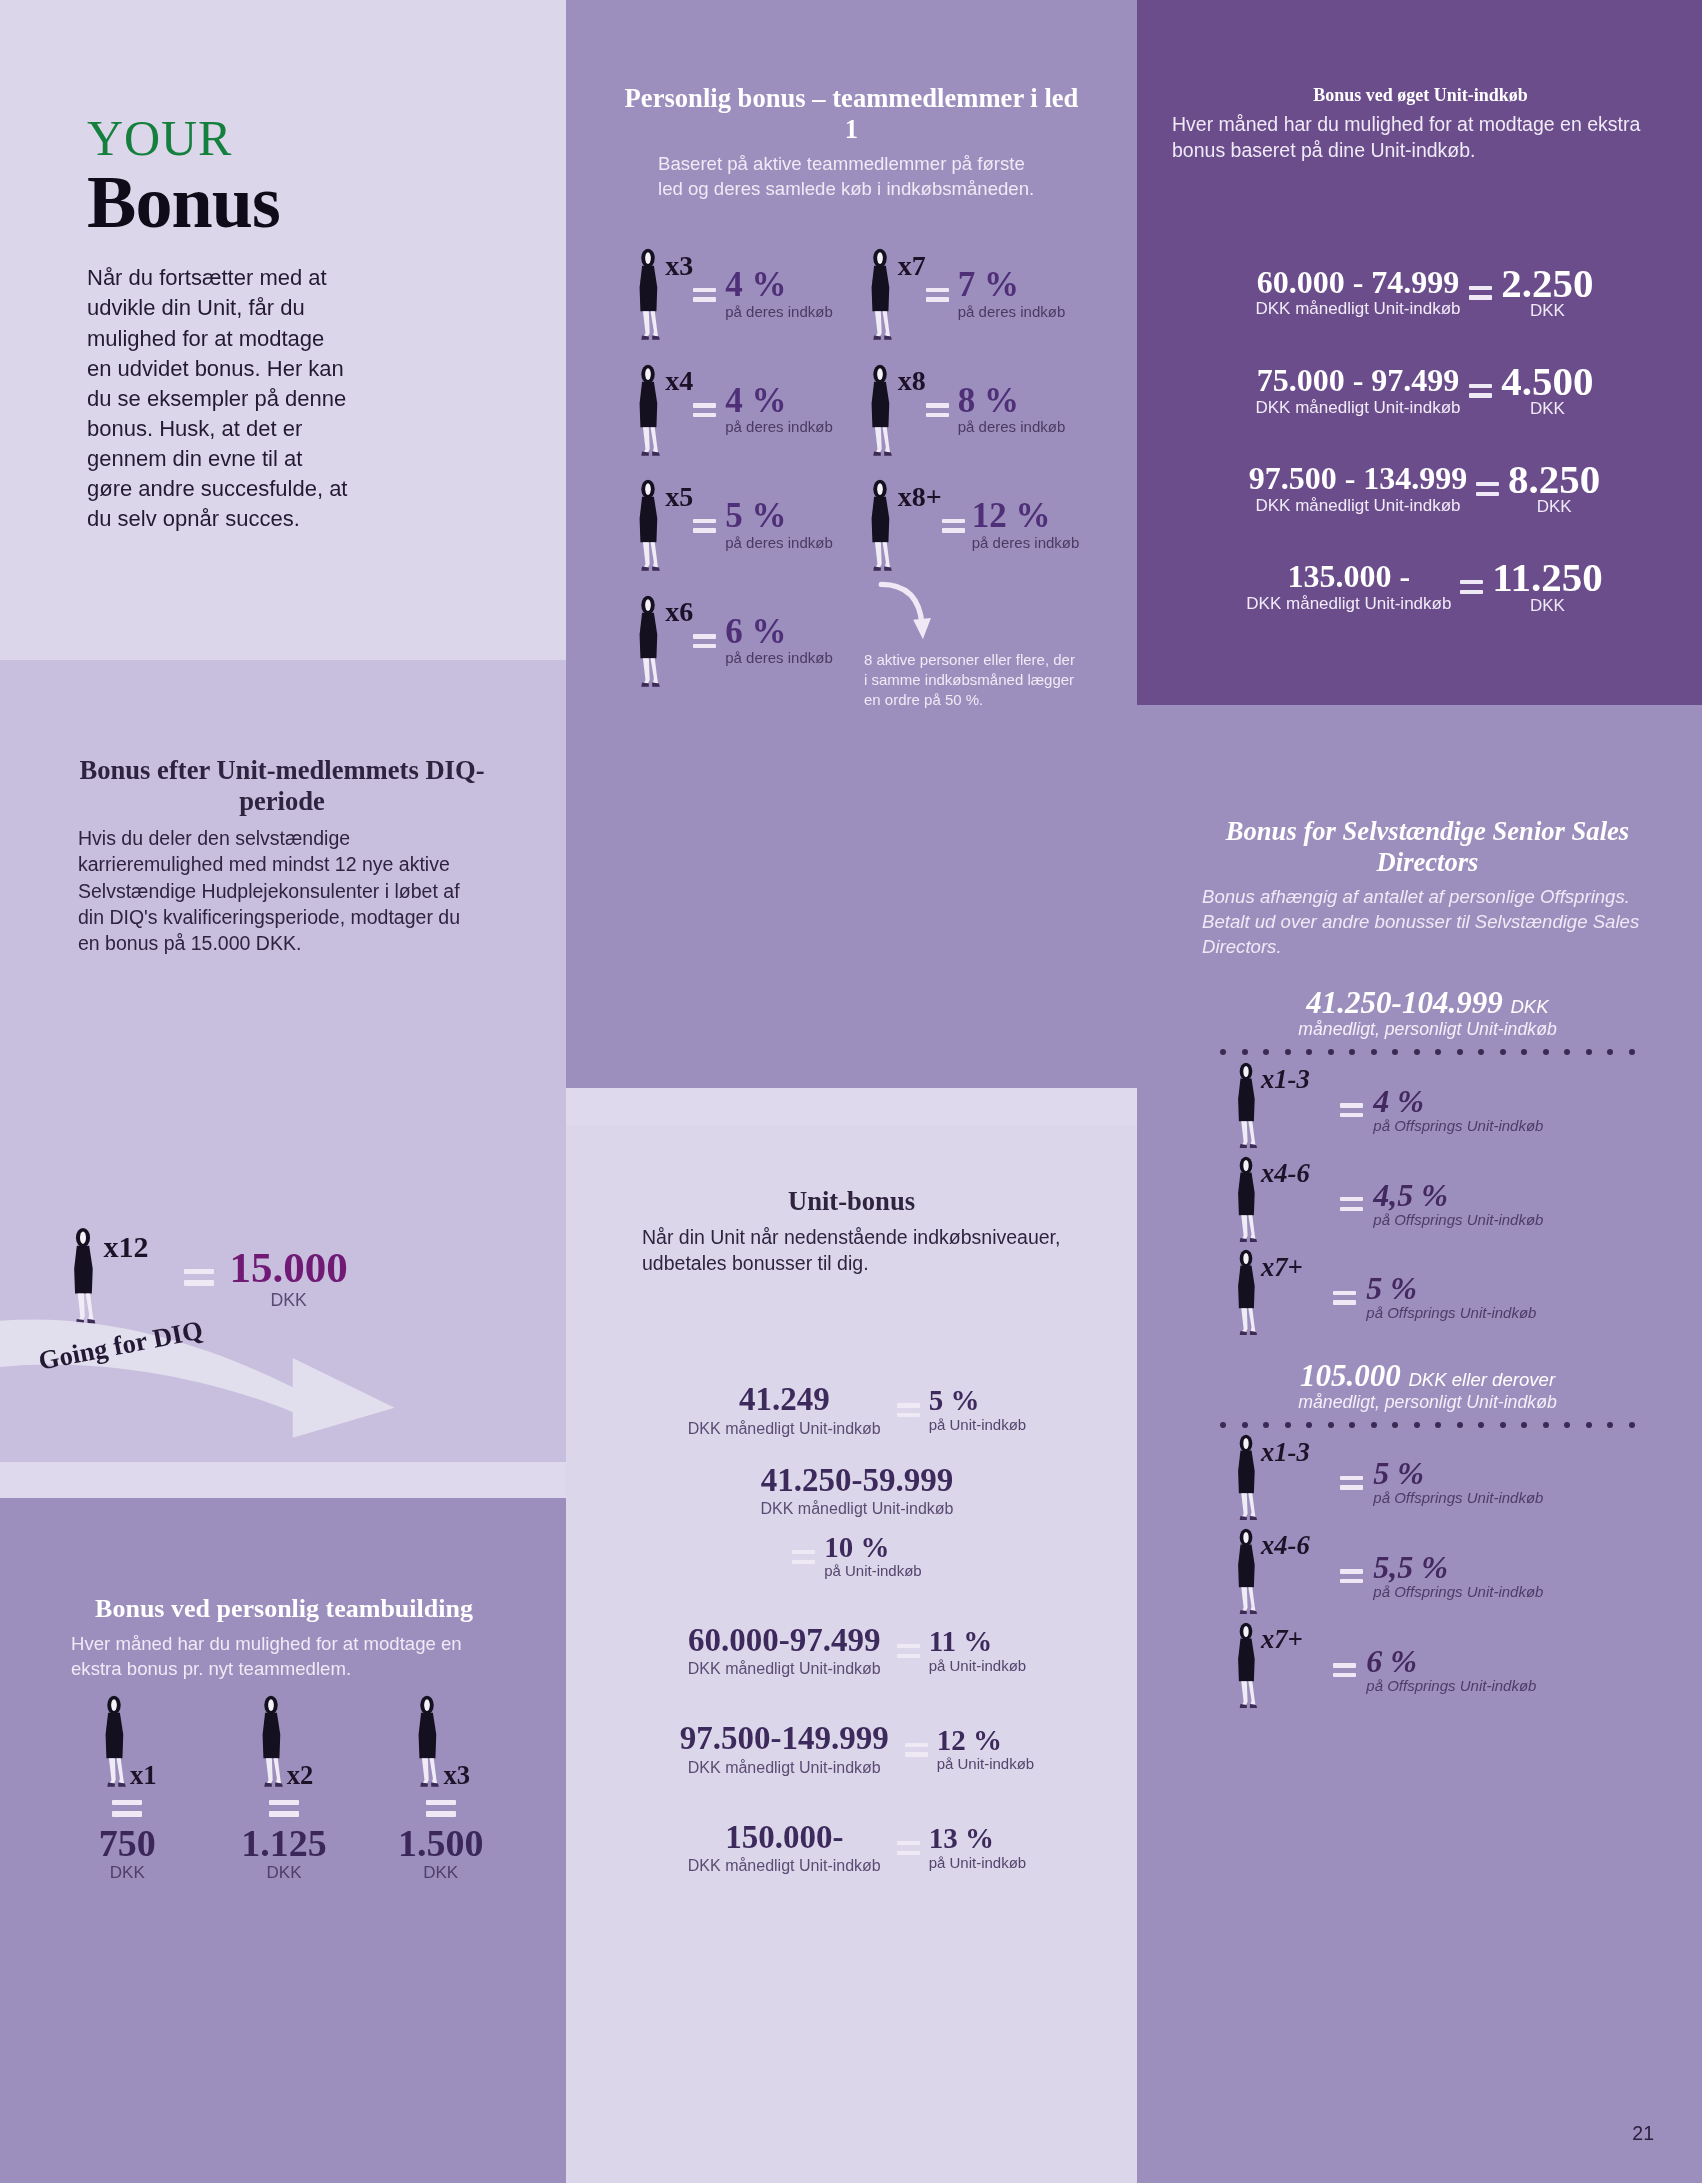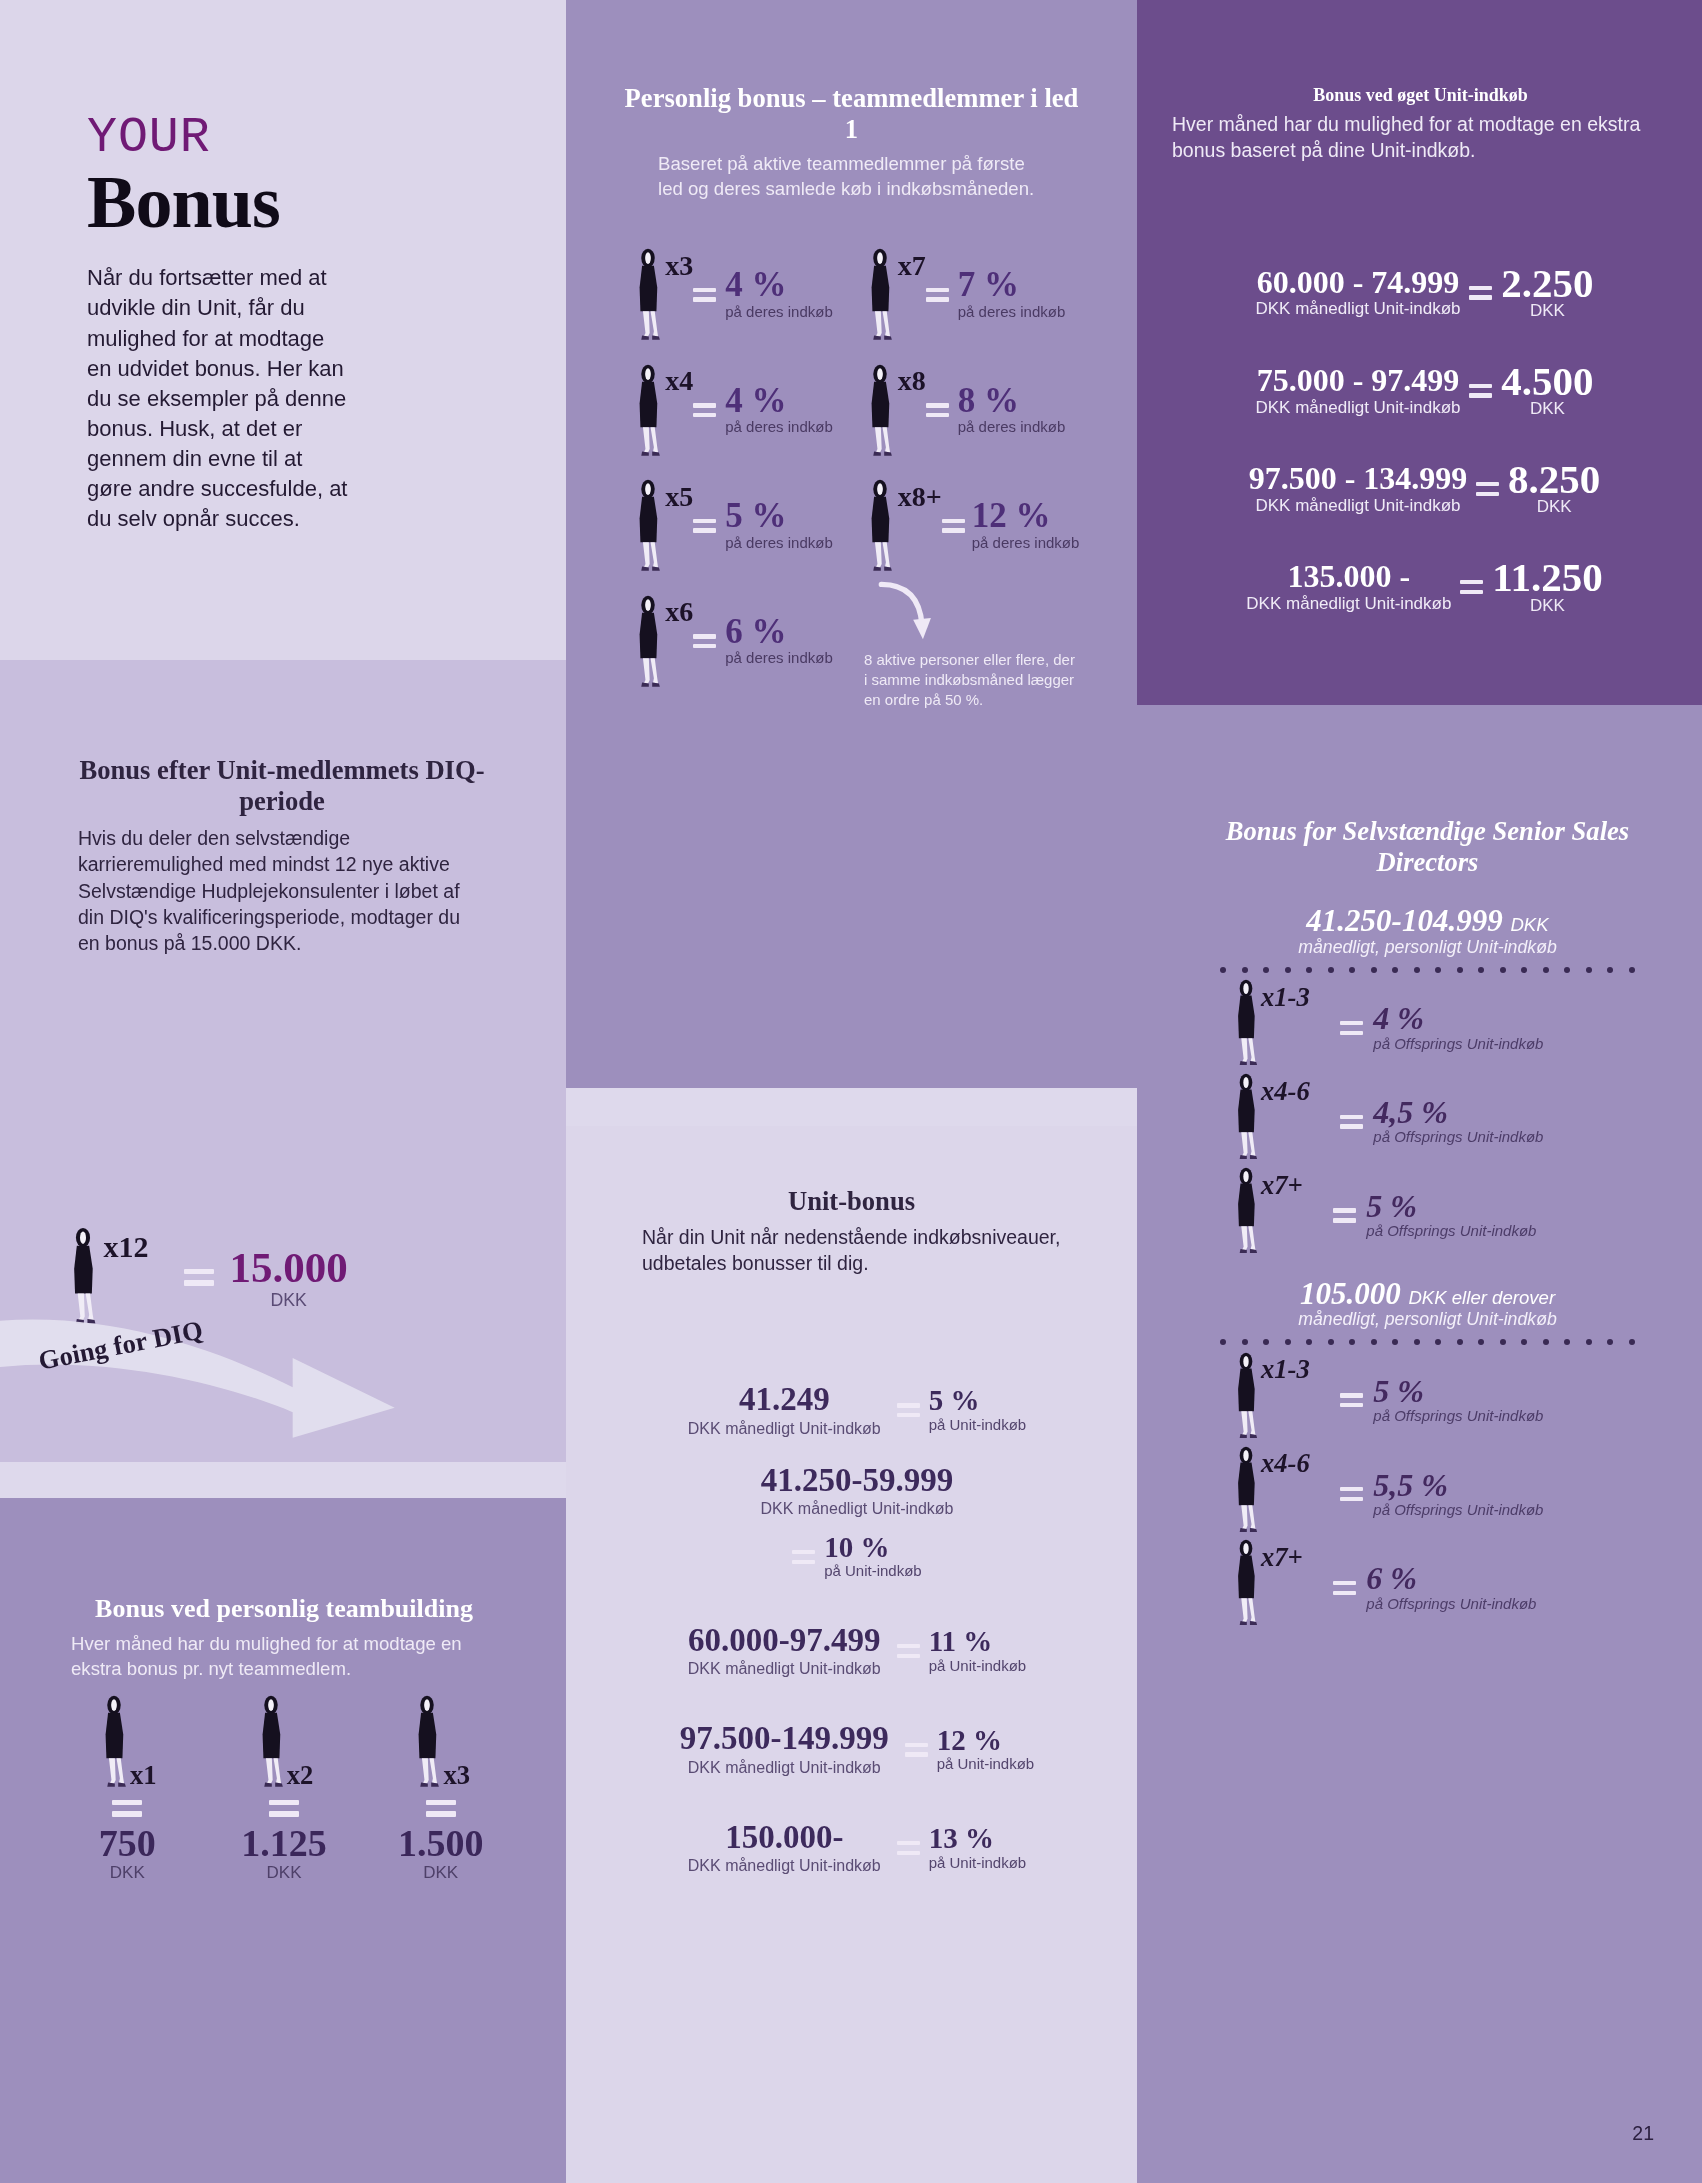--- a/index.html
+++ b/index.html
@@ -28,22 +28,22 @@
     text-align: center;
   }
   .body-txt { line-height: 1.35; }
 
   .dark-ink  { color: #2f2440; }
   .white-ink { color: #ffffff; }
   .pale-ink  { color: #efeaf6; }
 
   
   #title-your {
-    font-family: Liberation Mono, monospace;
-    font-size: 50px; letter-spacing: 0.9px; color: #701a75;
+    font-family: Liberation Serif, serif;
+    font-size: 50px; letter-spacing: 0.9px; color: #15803d;
     font-weight: 300; line-height: 1;
   }
   #title-bonus {
     font-family: "Liberation Serif", serif;
     font-weight: bold; font-size: 74px; color: #100b18;
     line-height: 1.02; letter-spacing: -0.9px; margin-top: 1.8px;
   }
   #intro-para {
     font-size: 22px; line-height: 1.37; color: #241a33;
     margin-top: 23px; width: 266px;
@@ -633,20 +633,21 @@
         </span>
       <div>
         <div class="dr-val">11.250</div>
         <div class="dr-dkk">DKK</div>
       </div>
     </div>
   </div>
 
   <div class="panel" style="left:1188px; top:816px; width:479px;font-style:italic;">
     <div class="h-serif white-ink" style="font-size:26.6px;">Bonus for Selvstændige Senior Sales Directors</div>
+    <p class="body-txt pale-ink" style="font-size:18.6px; margin-top:7px; padding:0 14px;">Bonus afhængig af antallet af personlige Offsprings. Betalt ud over andre bonusser til Selvstændige Sales Directors.</p>
 
     <div style="margin-top:28px;">
       <div class="ssd-tier-head">
         <div class="ssd-tier-amt">
           <span>41.250-104.999</span>
           <span class="unit">DKK</span>
         </div>
         <div class="ssd-tier-sub">månedligt, personligt Unit-indkøb</div>
       </div>
       <div class="dotline">

